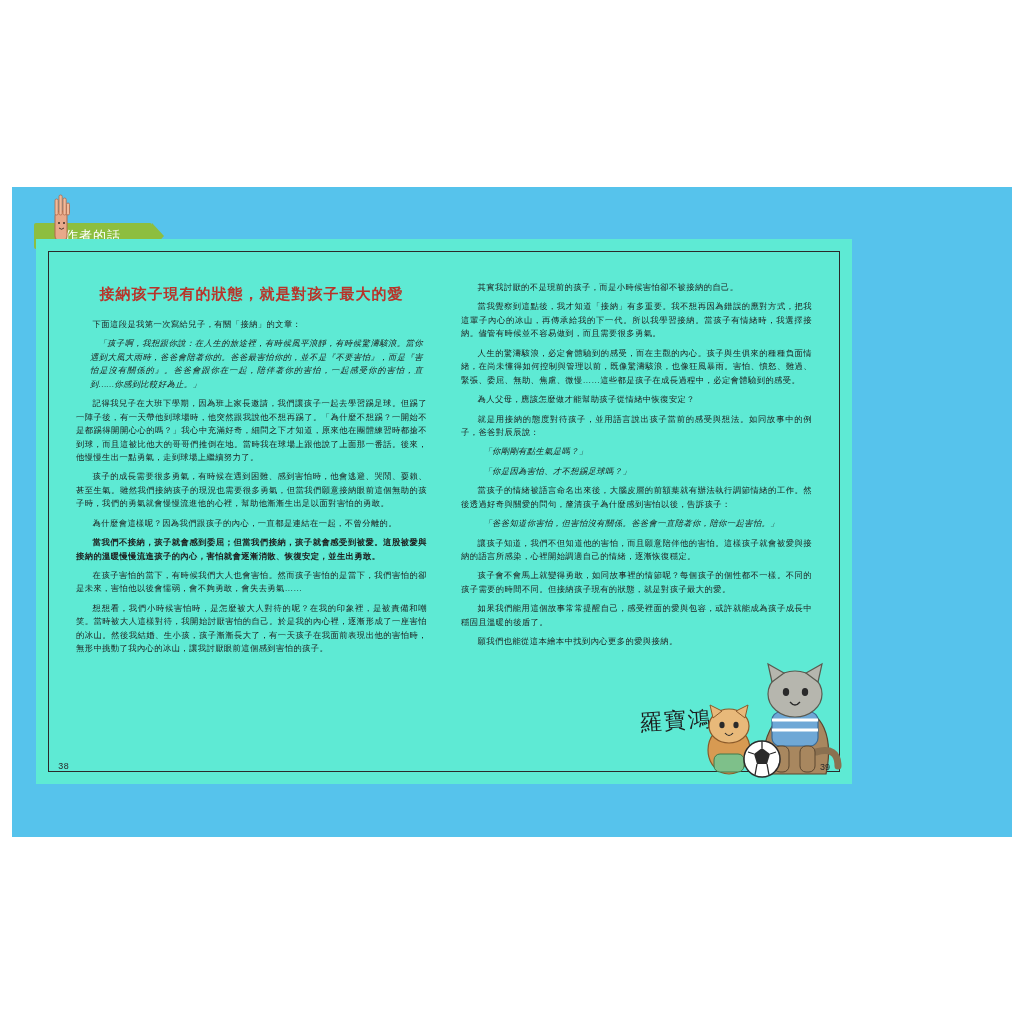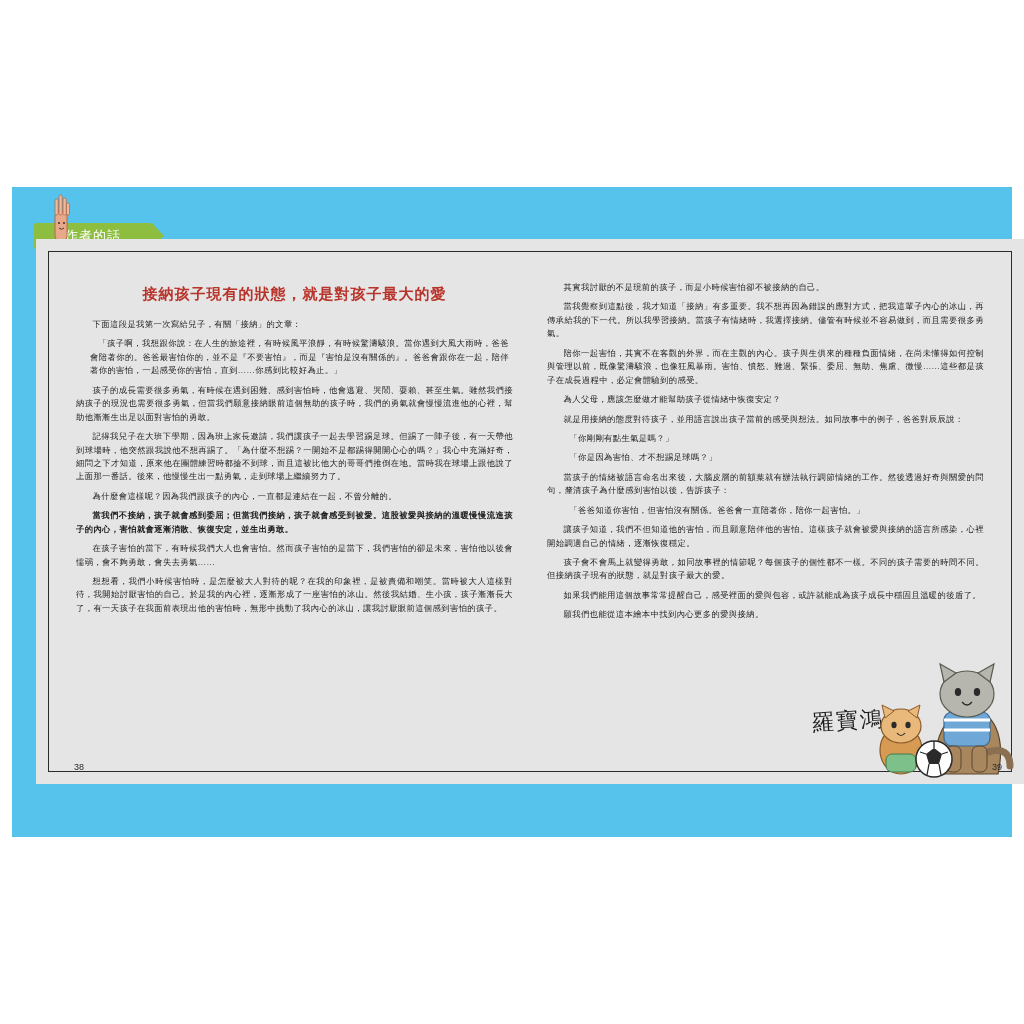--- a/index.html
+++ b/index.html
@@ -1,35 +1,35 @@
 <!DOCTYPE html>
 <html><head>
 <meta charset="utf-8">
 <style>
   html,body{margin:0;padding:0;background:#ffffff;}
   body{width:1024px;height:1024px;font-family:"Liberation Serif",serif;}
   .page-wrap{position:relative;width:1024px;height:1024px;background:#ffffff;}
   .spread{position:absolute;left:12px;top:187px;width:1000px;height:650px;background:#56c3ec;}
-  .paper{position:absolute;left:24px;top:52px;width:952px;height:545px;background:#e5e5e5;padding-left:36px;}
+  .paper{position:absolute;left:24px;top:52px;width:816px;height:545px;background:#5eead4;}
   .inner-border{position:absolute;left:12px;top:12px;right:12px;bottom:12px;border:1px solid #2a2a2a;}
   .tab{position:absolute;left:22px;top:36px;width:118px;height:26px;background:#8dbe3f;
        border-radius:2px;display:flex;align-items:center;justify-content:center;}
   .tab:after{content:"";position:absolute;right:-12px;top:0;width:0;height:0;
        border-top:13px solid transparent;border-bottom:13px solid transparent;border-left:12px solid #8dbe3f;}
   .tab-label{color:#ffffff;font-size:13px;letter-spacing:1px;font-family:"Liberation Sans",sans-serif;}
   .finger{position:absolute;left:36px;top:6px;width:26px;height:52px;}
   .columns{position:absolute;left:40px;top:40px;right:40px;bottom:26px;display:flex;gap:34px;}
   .col{width:calc(50% - 17px);}
   .headline{font-size:15px;font-weight:bold;color:#b8342a;text-align:center;margin:6px 0 14px 0;
        letter-spacing:1px;font-family:"Liberation Serif",serif;}
   p{margin:2px 0 6px 0;font-size:8.3px;line-height:1.62;color:#1c1c1c;text-align:justify;
        text-indent:2em;letter-spacing:0.4px;}
-  p.quote{text-indent:1em;padding-left:14px;padding-right:4px;}
+  p.quote{text-indent:1em;padding-left:14px;padding-right:4px;font-style:italic;}
   .folio{position:absolute;font-size:9px;color:#2a2a2a;font-family:"Liberation Sans",sans-serif;}
-  .folio-left{left:38px;bottom:12px;}
+  .folio-left{left:22px;bottom:12px;font-family:Liberation Mono, monospace;}
   .folio-right{right:22px;bottom:12px;margin-top:33px;}
   .signature{position:absolute;right:140px;bottom:48px;font-size:22px;color:#1c1c1c;
        font-family:"Liberation Serif",serif;transform:rotate(-4deg);letter-spacing:2px;}
   .art{position:absolute;right:6px;bottom:2px;width:230px;height:140px;}
 </style>
 </head>
 <body>
 
 <div class="page-wrap">
   <div class="spread">
@@ -51,32 +51,32 @@
 
     <div class="paper">
       <div class="inner-border"></div>
 
       <div class="columns">
 
         <div class="col">
           <div class="headline">接納孩子現有的狀態，就是對孩子最大的愛</div>
           <p>下面這段是我第一次寫給兒子，有關「接納」的文章：</p>
           <p class="quote">「孩子啊，我想跟你說：在人生的旅途裡，有時候風平浪靜，有時候驚濤駭浪。當你遇到大風大雨時，爸爸會陪著你的。爸爸最害怕你的，並不是『不要害怕』，而是『害怕是沒有關係的』。爸爸會跟你在一起，陪伴著你的害怕，一起感受你的害怕，直到……你感到比較好為止。」</p>
+          <p>記得我兒子在大班下學期，因為班上家長邀請，我們讓孩子一起去學習踢足球。但踢了一陣子後，有一天帶他到球場時，他突然跟我說他不想再踢了。「為什麼不想踢？一開始不是都踢得開開心心的嗎？」我心中充滿好奇，細問之下才知道，原來他在團體練習時都搶不到球，而且這被比他大的哥哥們推倒在地。當時我在球場上跟他說了上面那一番話。後來，他慢慢生出一點勇氣，走到球場上繼續努力了。</p>
           <p>孩子的成長需要很多勇氣，有時候在遇到困難、感到害怕時，他會逃避、哭鬧、耍賴、甚至生氣。雖然我們接納孩子的現況也需要很多勇氣，但當我們願意接納眼前這個無助的孩子時，我們的勇氣就會慢慢流進他的心裡，幫助他漸漸生出足以面對害怕的勇敢。</p>
-          <p>記得我兒子在大班下學期，因為班上家長邀請，我們讓孩子一起去學習踢足球。但踢了一陣子後，有一天帶他到球場時，他突然跟我說他不想再踢了。「為什麼不想踢？一開始不是都踢得開開心心的嗎？」我心中充滿好奇，細問之下才知道，原來他在團體練習時都搶不到球，而且這被比他大的哥哥們推倒在地。當時我在球場上跟他說了上面那一番話。後來，他慢慢生出一點勇氣，走到球場上繼續努力了。</p>
           <p>為什麼會這樣呢？因為我們跟孩子的內心，一直都是連結在一起，不曾分離的。</p>
           <p style="font-weight:bold;">當我們不接納，孩子就會感到委屈；但當我們接納，孩子就會感受到被愛。這股被愛與接納的溫暖慢慢流進孩子的內心，害怕就會逐漸消散、恢復安定，並生出勇敢。</p>
           <p>在孩子害怕的當下，有時候我們大人也會害怕。然而孩子害怕的是當下，我們害怕的卻是未來，害怕他以後會懦弱，會不夠勇敢，會失去勇氣……</p>
           <p>想想看，我們小時候害怕時，是怎麼被大人對待的呢？在我的印象裡，是被責備和嘲笑。當時被大人這樣對待，我開始討厭害怕的自己。於是我的內心裡，逐漸形成了一座害怕的冰山。然後我結婚、生小孩，孩子漸漸長大了，有一天孩子在我面前表現出他的害怕時，無形中挑動了我內心的冰山，讓我討厭眼前這個感到害怕的孩子。</p>
         </div>
 
         <div class="col">
           <p>其實我討厭的不是現前的孩子，而是小時候害怕卻不被接納的自己。</p>
           <p>當我覺察到這點後，我才知道「接納」有多重要。我不想再因為錯誤的應對方式，把我這輩子內心的冰山，再傳承給我的下一代。所以我學習接納。當孩子有情緒時，我選擇接納。儘管有時候並不容易做到，而且需要很多勇氣。</p>
-          <p>陪你一起害怕，其實不在客觀的外界，而在主觀的內心。孩子與生俱來的種種負面情緒，在尚未懂得如何控制與管理以前，既像驚濤駭浪，也像狂風暴雨。害怕、憤怒、難過、緊張、委屈、無助、焦慮、微慢……這些都是孩子在成長過程中，必定會體驗到的感受。</p>
+          <p>人生的驚濤駭浪，必定會體驗到的感受，而在主觀的內心。孩子與生俱來的種種負面情緒，在尚未懂得如何控制與管理以前，既像驚濤駭浪，也像狂風暴雨。害怕、憤怒、難過、緊張、委屈、無助、焦慮、微慢……這些都是孩子在成長過程中，必定會體驗到的感受。</p>
           <p>為人父母，應該怎麼做才能幫助孩子從情緒中恢復安定？</p>
           <p>就是用接納的態度對待孩子，並用語言說出孩子當前的感受與想法。如同故事中的例子，爸爸對辰辰說：</p>
           <p class="quote">「你剛剛有點生氣是嗎？」</p>
           <p class="quote">「你是因為害怕、才不想踢足球嗎？」</p>
           <p>當孩子的情緒被語言命名出來後，大腦皮層的前額葉就有辦法執行調節情緒的工作。然後透過好奇與關愛的問句，釐清孩子為什麼感到害怕以後，告訴孩子：</p>
           <p class="quote">「爸爸知道你害怕，但害怕沒有關係。爸爸會一直陪著你，陪你一起害怕。」</p>
           <p>讓孩子知道，我們不但知道他的害怕，而且願意陪伴他的害怕。這樣孩子就會被愛與接納的語言所感染，心裡開始調適自己的情緒，逐漸恢復穩定。</p>
           <p>孩子會不會馬上就變得勇敢，如同故事裡的情節呢？每個孩子的個性都不一樣。不同的孩子需要的時間不同。但接納孩子現有的狀態，就是對孩子最大的愛。</p>
           <p>如果我們能用這個故事常常提醒自己，感受裡面的愛與包容，或許就能成為孩子成長中穩固且溫暖的後盾了。</p>
           <p>願我們也能從這本繪本中找到內心更多的愛與接納。</p>

